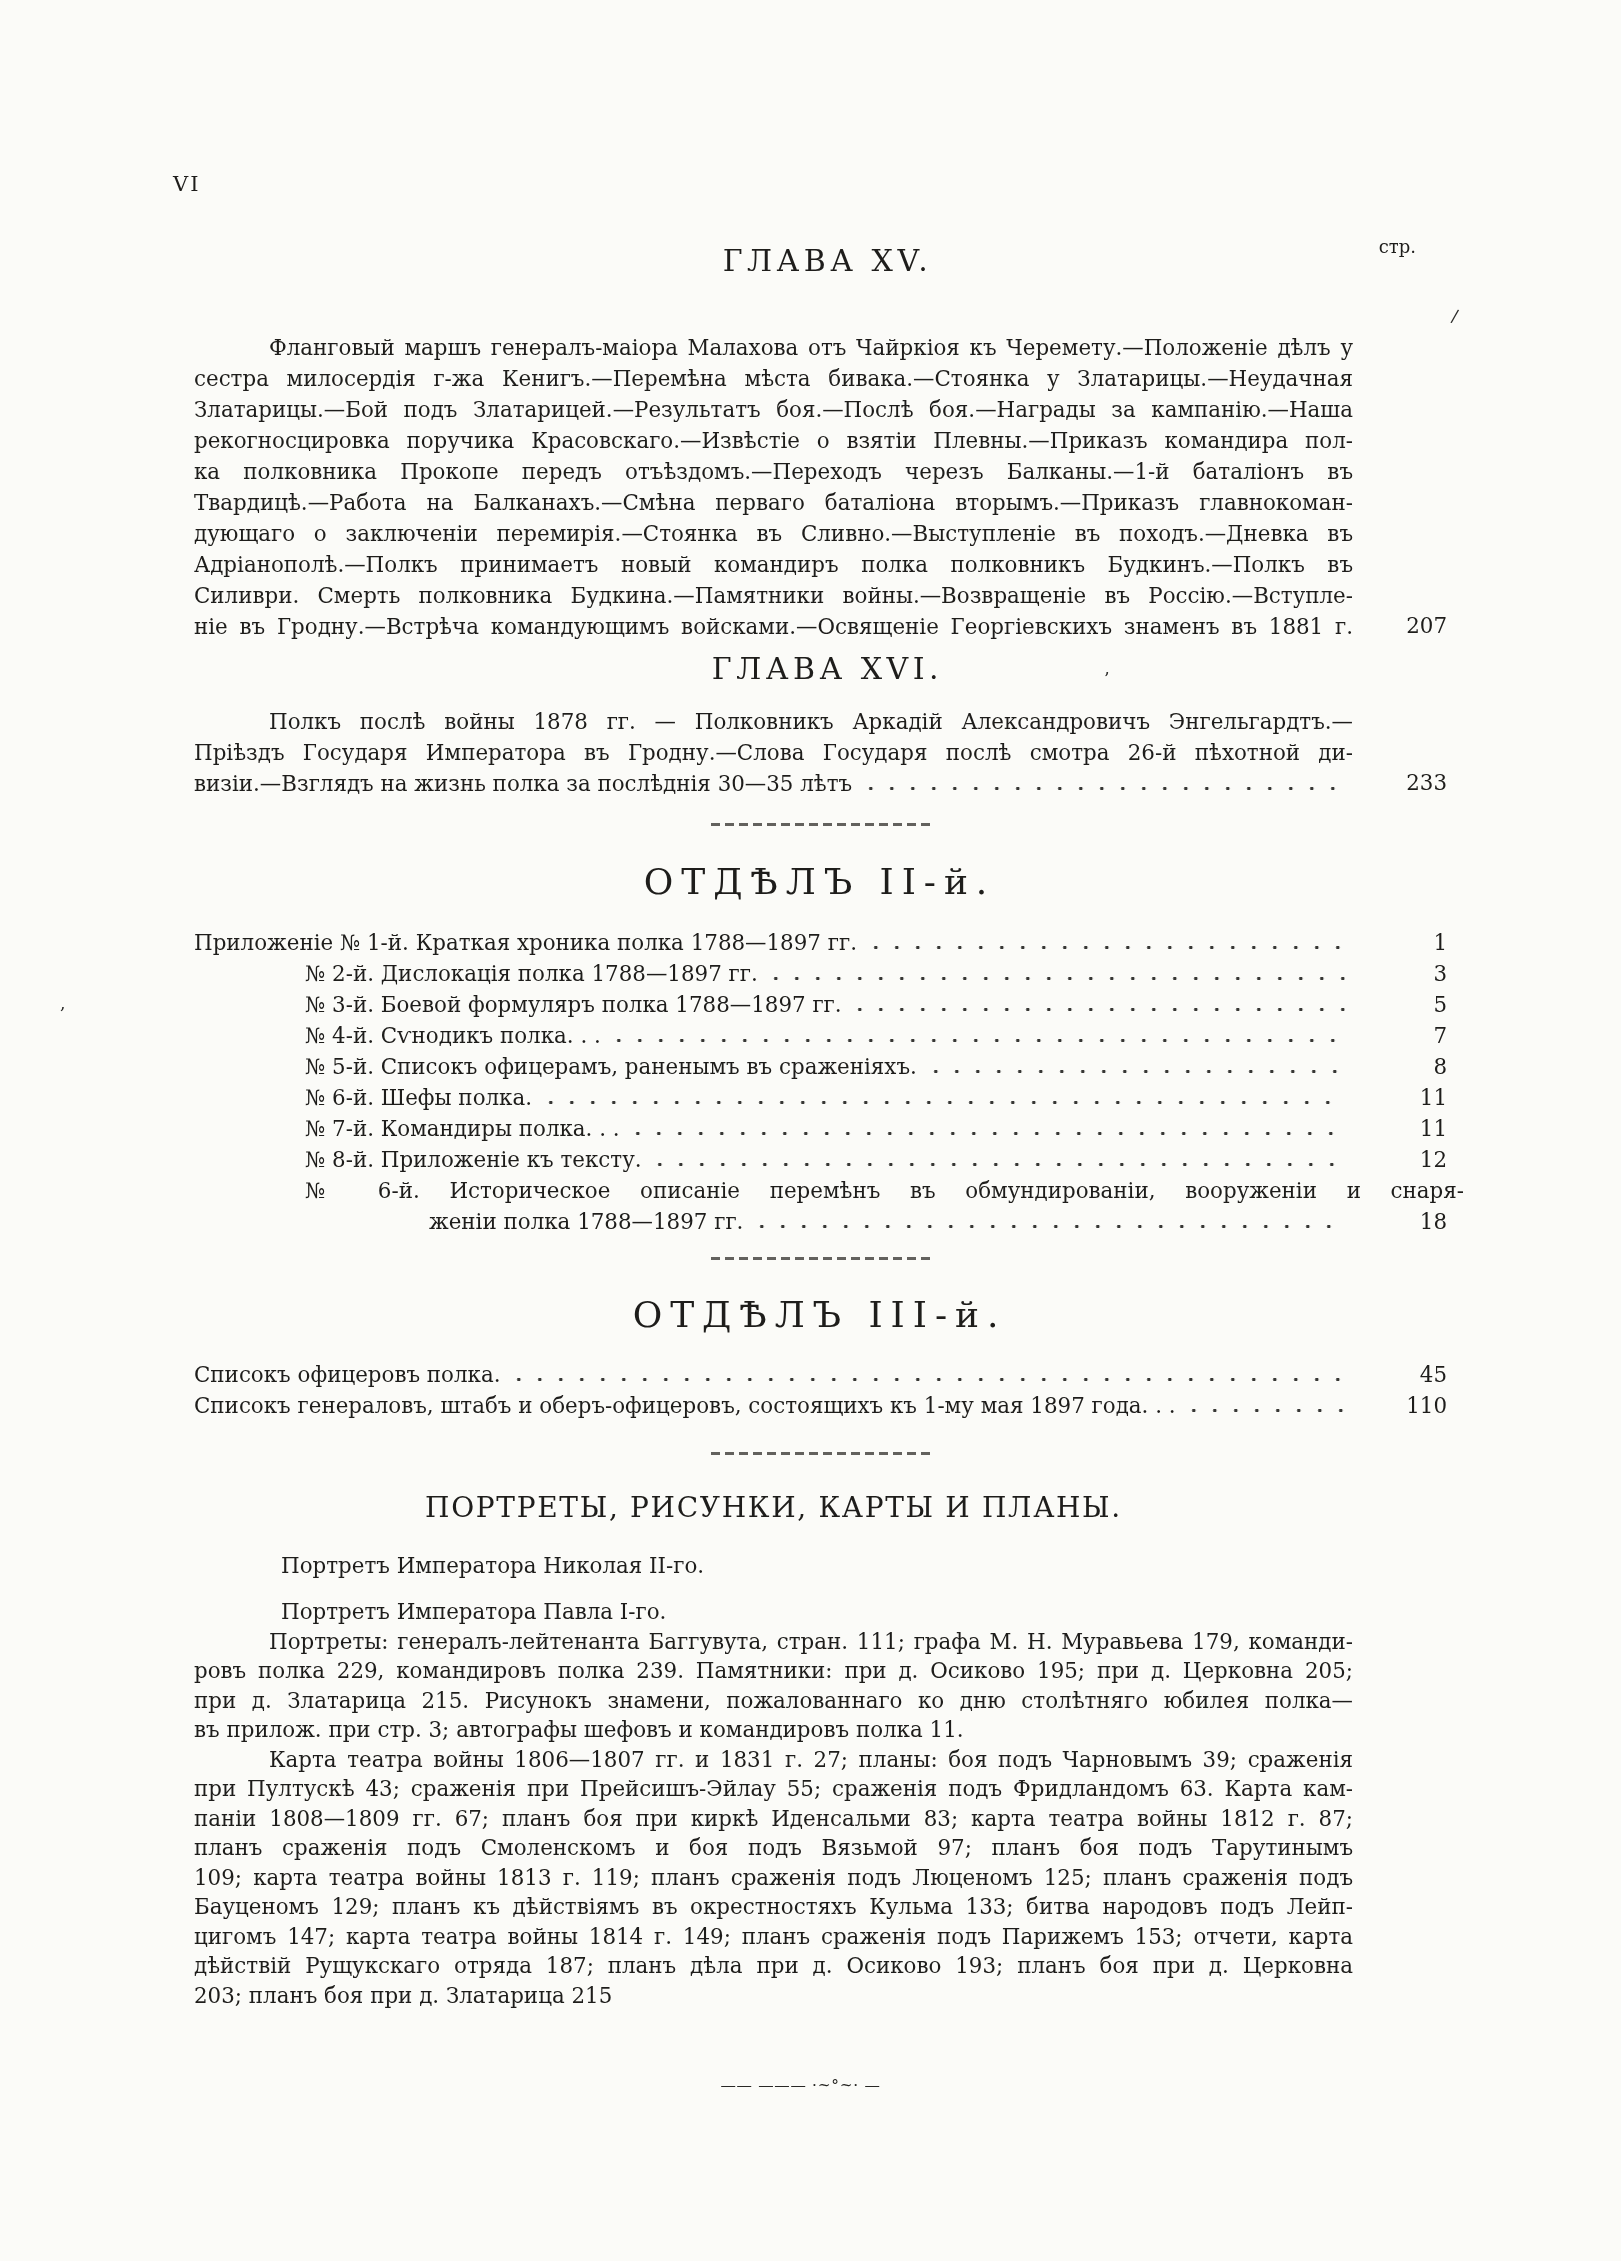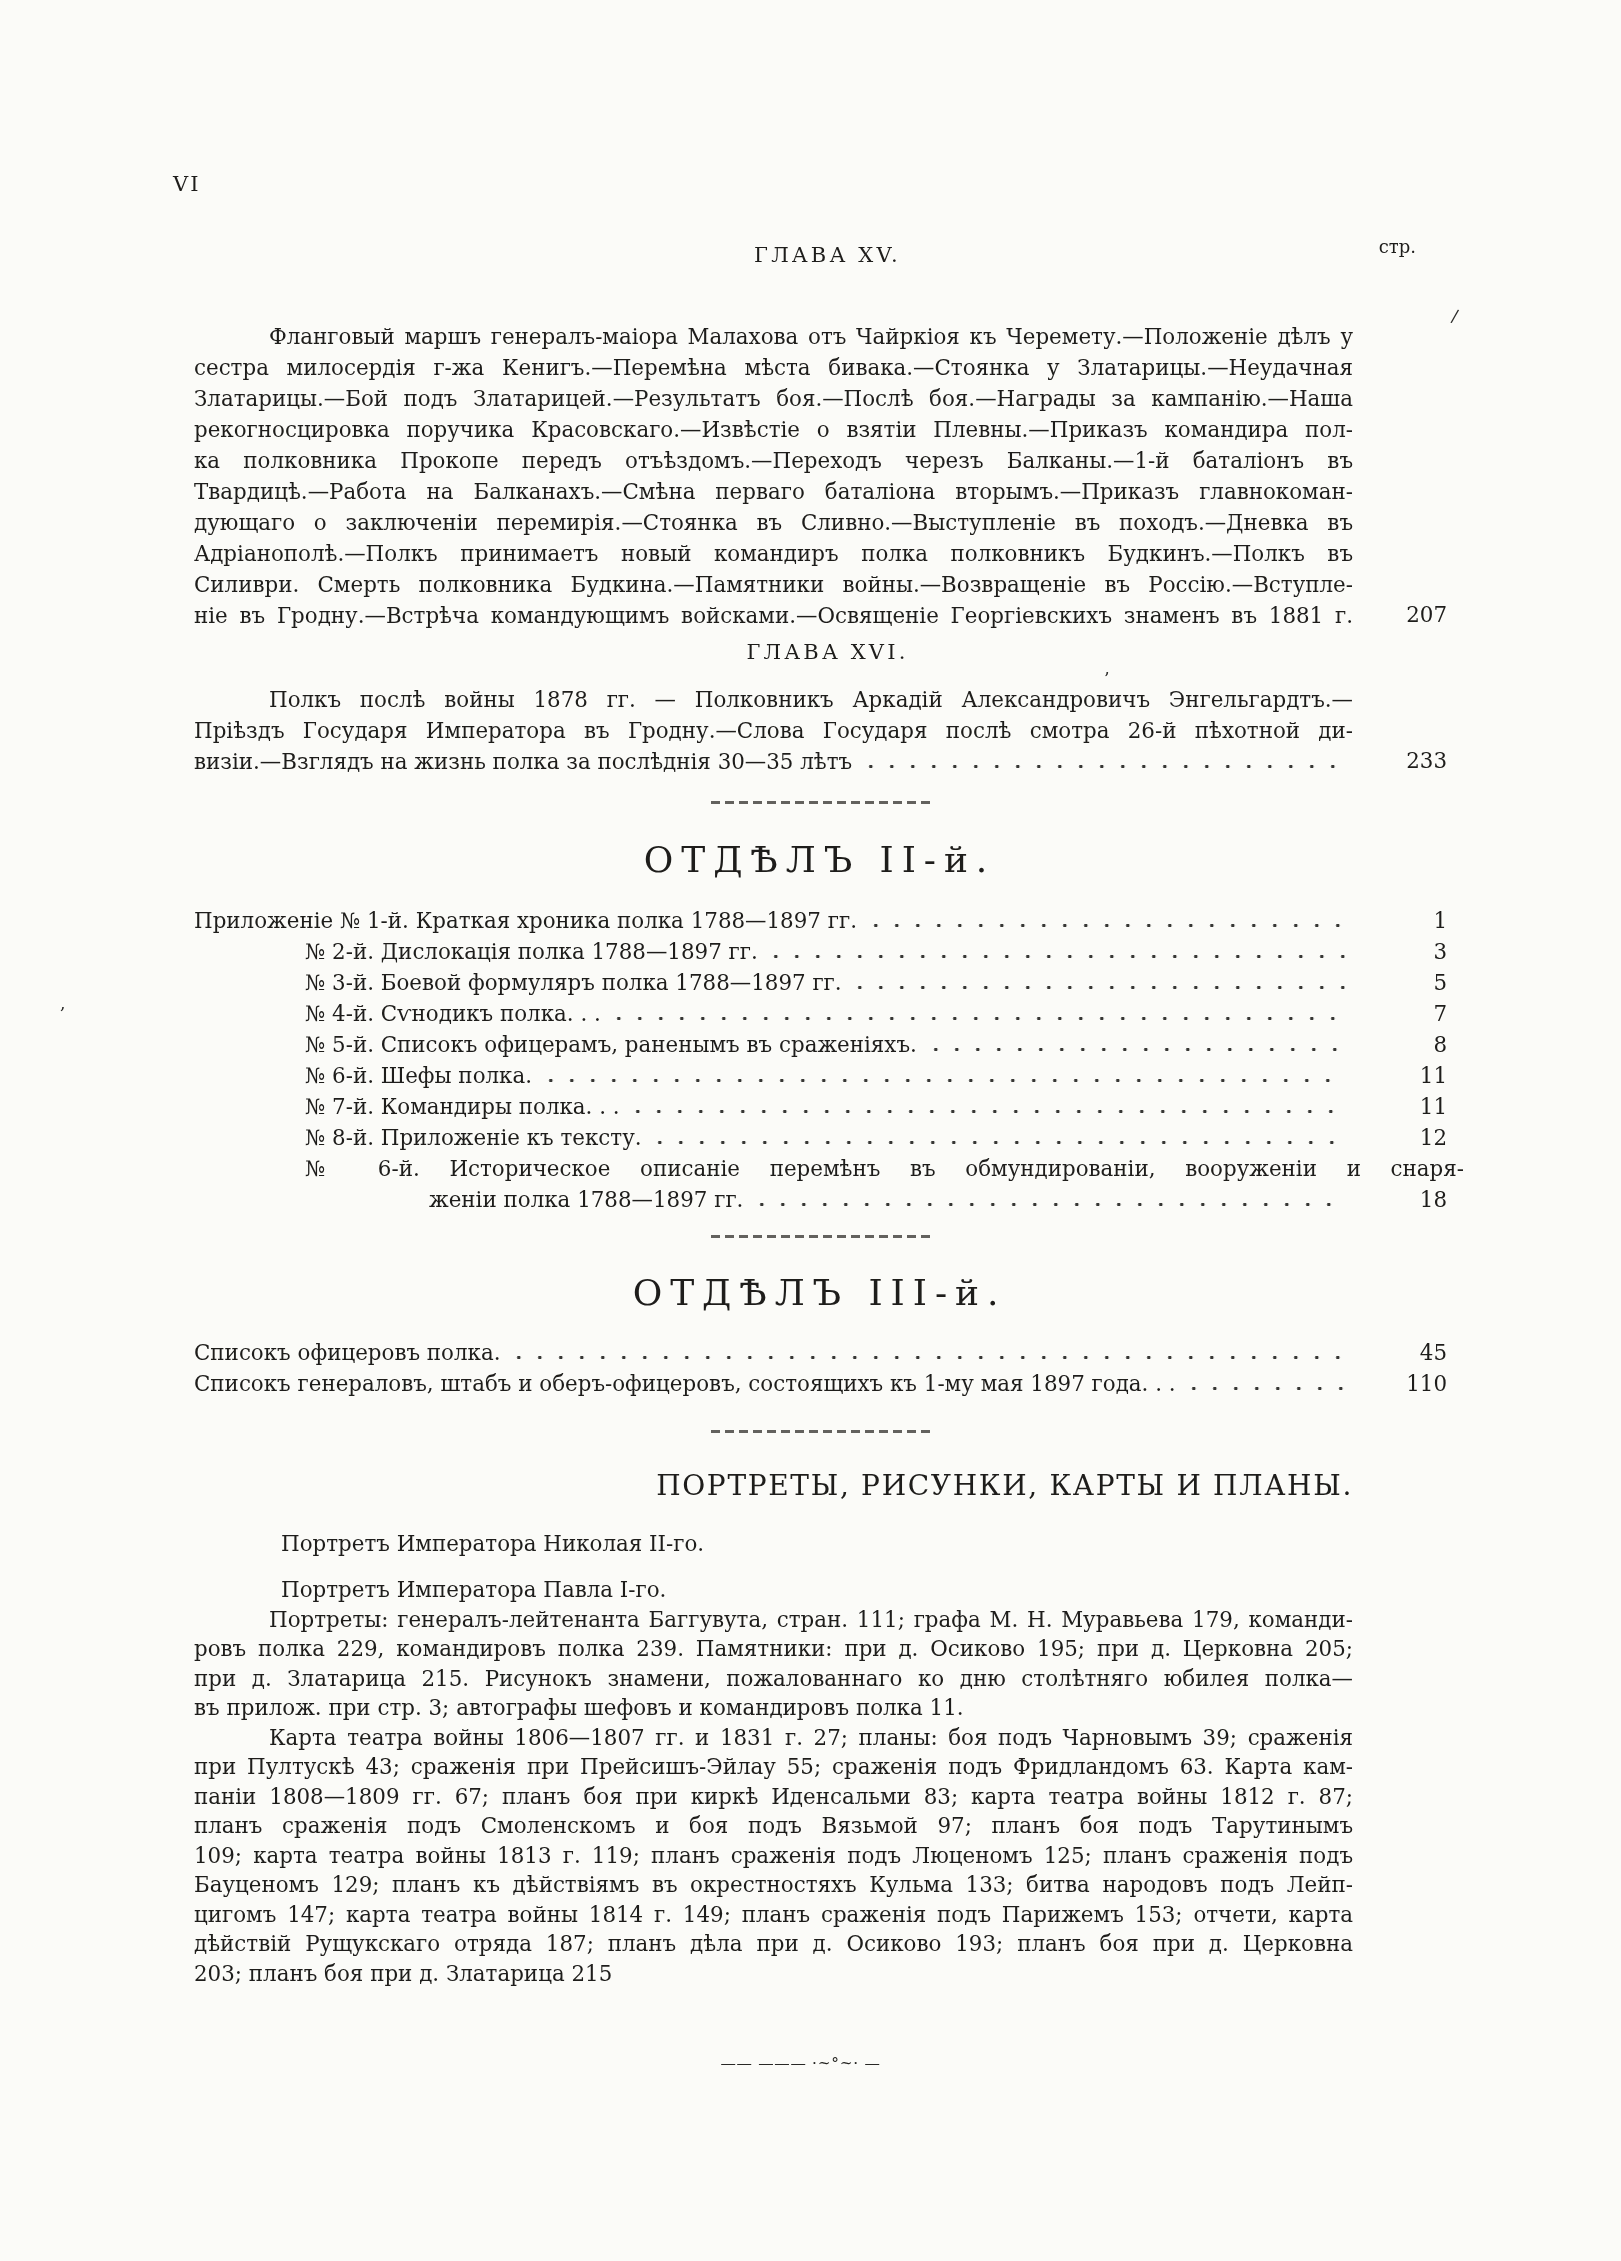--- a/index.html
+++ b/index.html
@@ -6,35 +6,35 @@
   body{
     width:1622px;height:2261px;position:relative;
     background:#fbfbf8;
     font-family:"DejaVu Serif", serif;
     color:#1e1d1b;
     overflow:hidden;
   }
   .sheet{position:absolute;left:194px;top:0;width:1253px;}
   
   .chap-heading{
-    width:1159px;text-align:center;font-size:21px;font-weight:400;
+    width:1159px;text-align:center;font-size:30px;font-weight:400;
     letter-spacing:.15em;margin:0;transform:translateX(54px);
     white-space:nowrap;
   }
   #h15{margin-top:243px;}
   #h16{margin-top:9px;}
   .sect-heading{
     width:1159px;text-align:center;font-size:36px;font-weight:400;
     letter-spacing:.22em;margin:0;transform:translateX(46px);
     white-space:nowrap;
   }
   #h2{margin-top:35px;}
   #h3{margin-top:34px;}
   .plates-heading{
-    width:1159px;text-align:right;font-size:28px;font-weight:400;
+    width:1159px;text-align:center;font-size:28px;font-weight:400;
     letter-spacing:.06em;margin:36px 0 0 0;white-space:nowrap;
   }
   
   .para{position:relative;width:1159px;}
   .jline{
     font-size:21.4px;line-height:31px;
     text-align:justify;text-align-last:justify;
     white-space:normal;
   }
   .pline{

